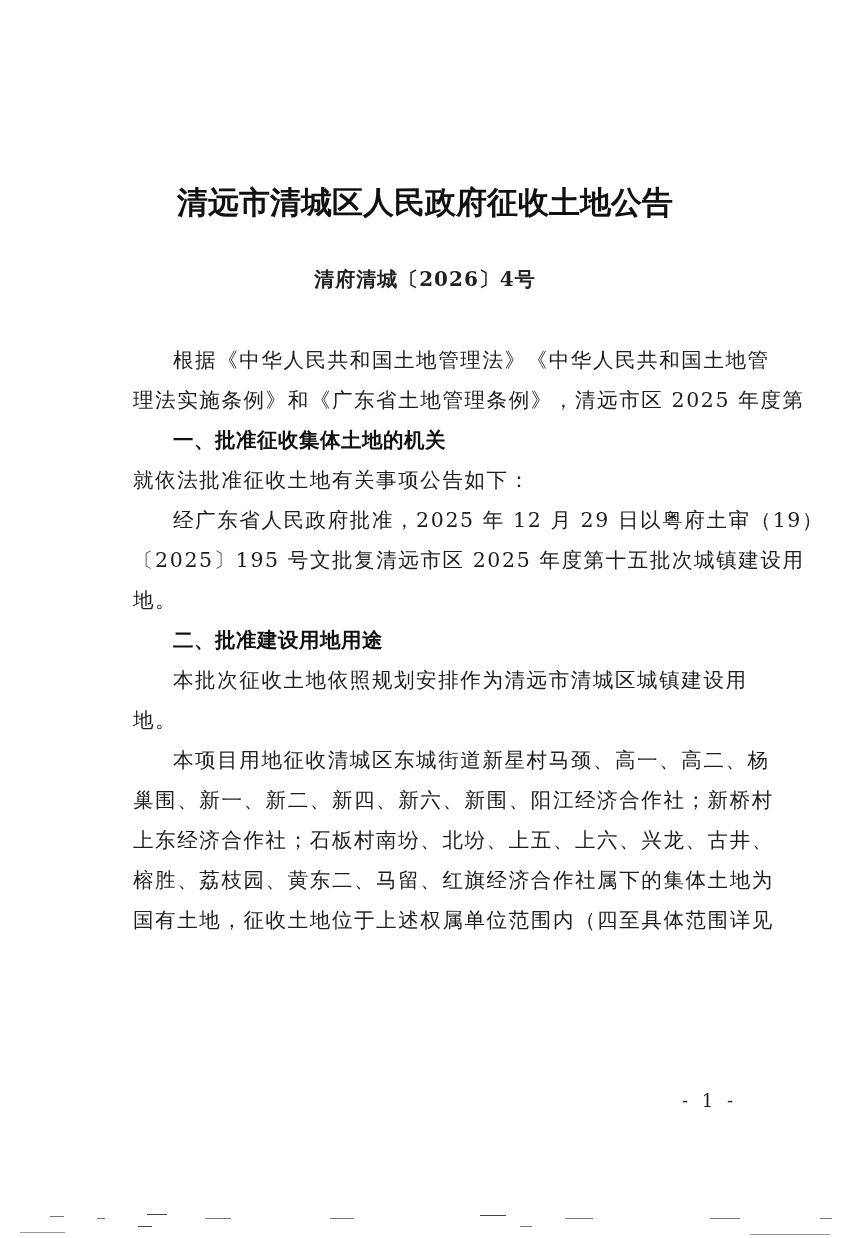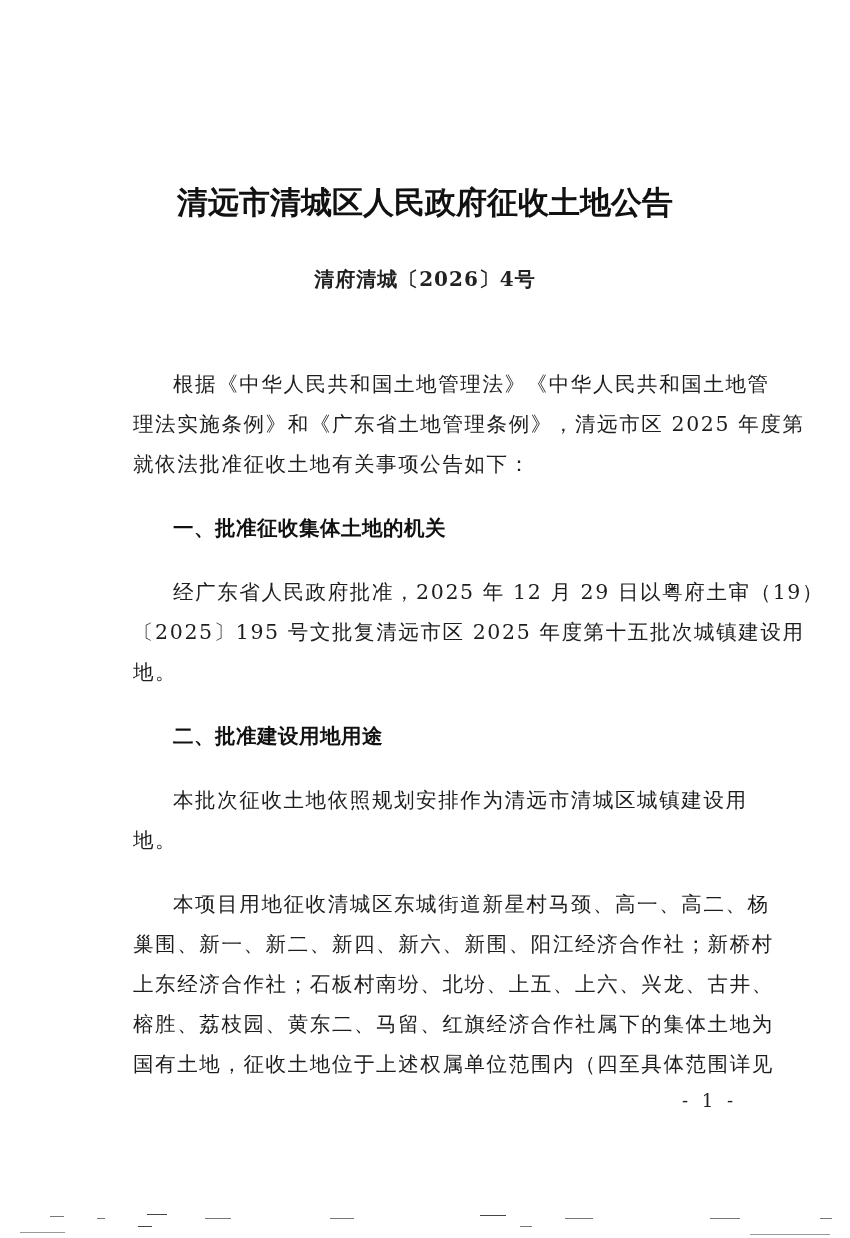--- a/index.html
+++ b/index.html
@@ -13,40 +13,40 @@
     font-family: "DejaVu Serif", serif; font-weight: bold; font-size: 31px; letter-spacing: 0px; color: #111;
   }
   .docno {
     position: absolute; left: 0; width: 850px; top: 266px; text-align: center;
     font-size: 20px; letter-spacing: 1px; color: #222; font-weight: bold;
   }
   .body { position: absolute; left: 133px; top: 340px; width: 600px; }
   .line {
     height: 40px; line-height: 40px; font-size: 20.5px; white-space: nowrap; letter-spacing: 1.6px; color: #1d1d1d;
   }
-  .line.indent { padding-left: 40px; margin-top: 24px; }
+  .line.indent { padding-left: 40px; }
   .line.heading { font-family: "DejaVu Sans", sans-serif; font-weight: bold; letter-spacing: 0.5px; color: #111; }
   .pageno {
     position: absolute; left: 682px; top: 1090px; font-size: 18px; letter-spacing: 4px; color: #222;
   }
   .scan-artifacts { position: absolute; left: 0; top: 1212px; width: 850px; height: 26px; }
   .scan-artifacts span { position: absolute; height: 1px; background: #777; }
 </style>
 </head>
 <body>
 
 <div class="page">
   <div class="title">清远市清城区人民政府征收土地公告</div>
   <div class="docno">清府清城〔2026〕4号</div>
 
   <div class="body">
     <div class="line indent">根据《中华人民共和国土地管理法》《中华人民共和国土地管</div>
     <div class="line">理法实施条例》和《广东省土地管理条例》，清远市区 2025 年度第</div>
+    <div class="line indent heading">一、批准征收集体土地的机关</div>
     <div class="line">就依法批准征收土地有关事项公告如下：</div>
-    <div class="line indent heading">一、批准征收集体土地的机关</div>
     <div class="line indent">经广东省人民政府批准，2025 年 12 月 29 日以粤府土审（19）</div>
     <div class="line">〔2025〕195 号文批复清远市区 2025 年度第十五批次城镇建设用</div>
     <div class="line">地。</div>
     <div class="line indent heading">二、批准建设用地用途</div>
     <div class="line indent">本批次征收土地依照规划安排作为清远市清城区城镇建设用</div>
     <div class="line">地。</div>
     <div class="line indent">本项目用地征收清城区东城街道新星村马颈、高一、高二、杨</div>
     <div class="line">巢围、新一、新二、新四、新六、新围、阳江经济合作社；新桥村</div>
     <div class="line">上东经济合作社；石板村南坋、北坋、上五、上六、兴龙、古井、</div>
     <div class="line">榕胜、荔枝园、黄东二、马留、红旗经济合作社属下的集体土地为</div>

